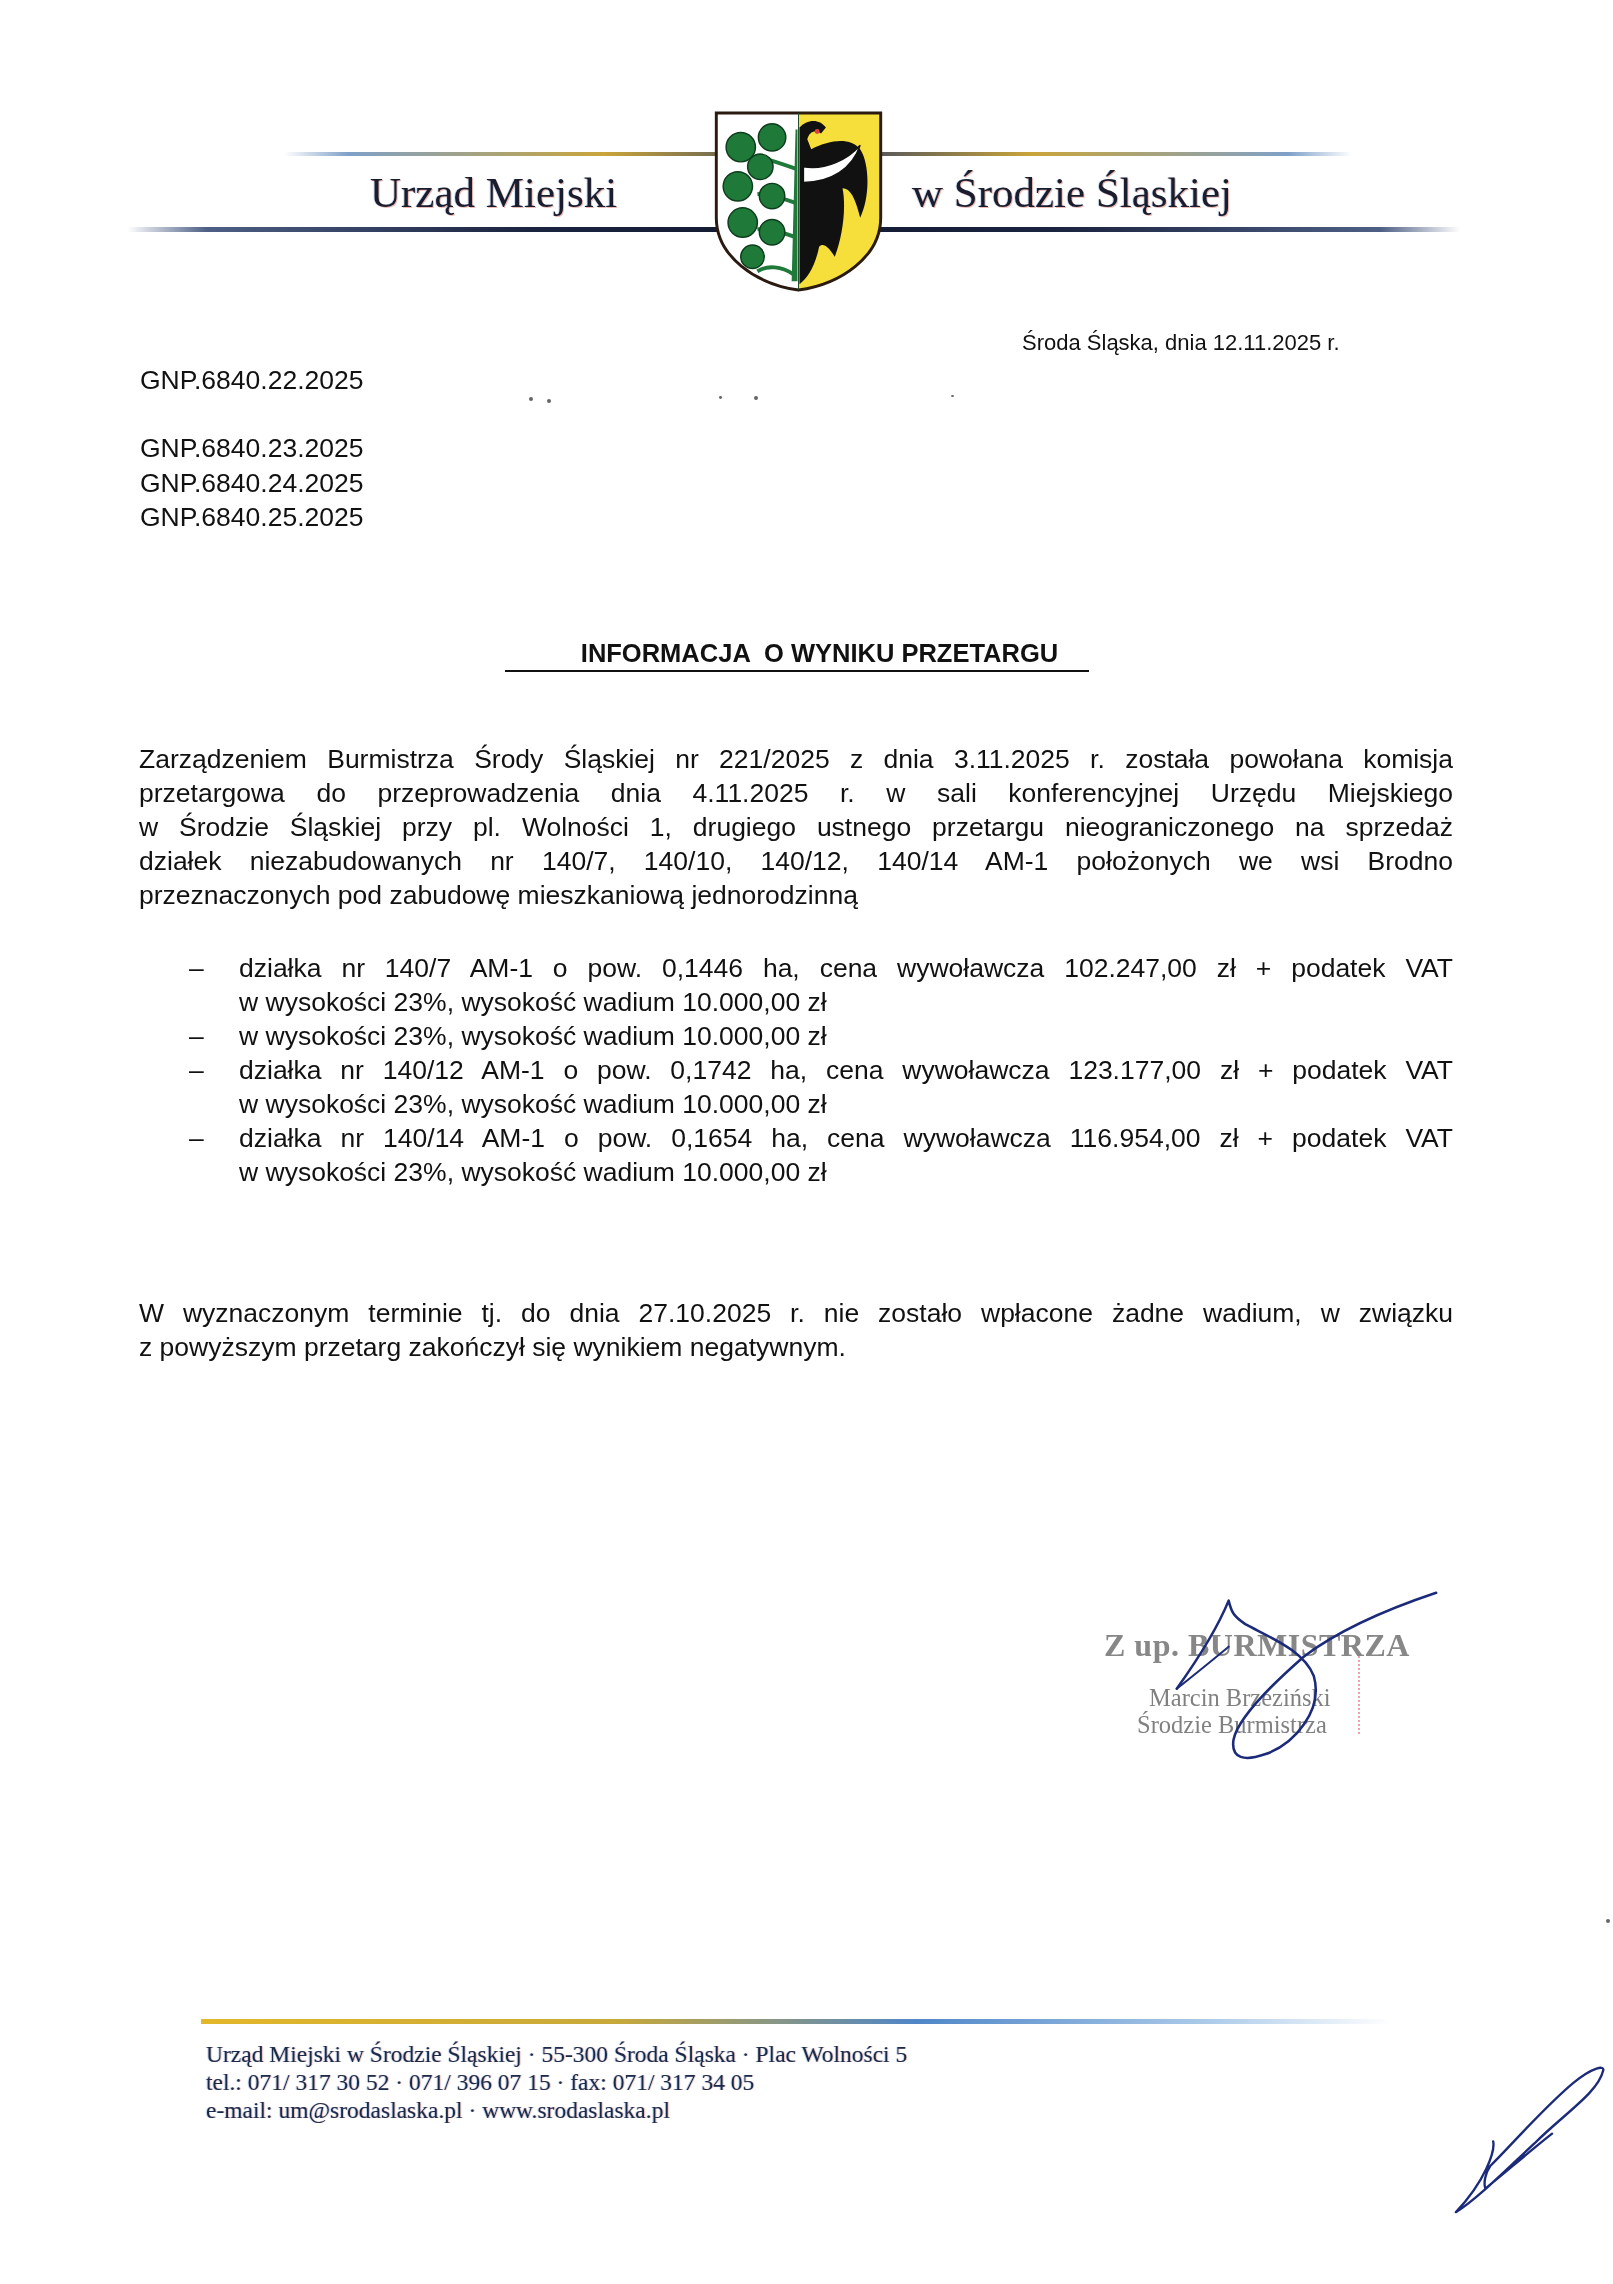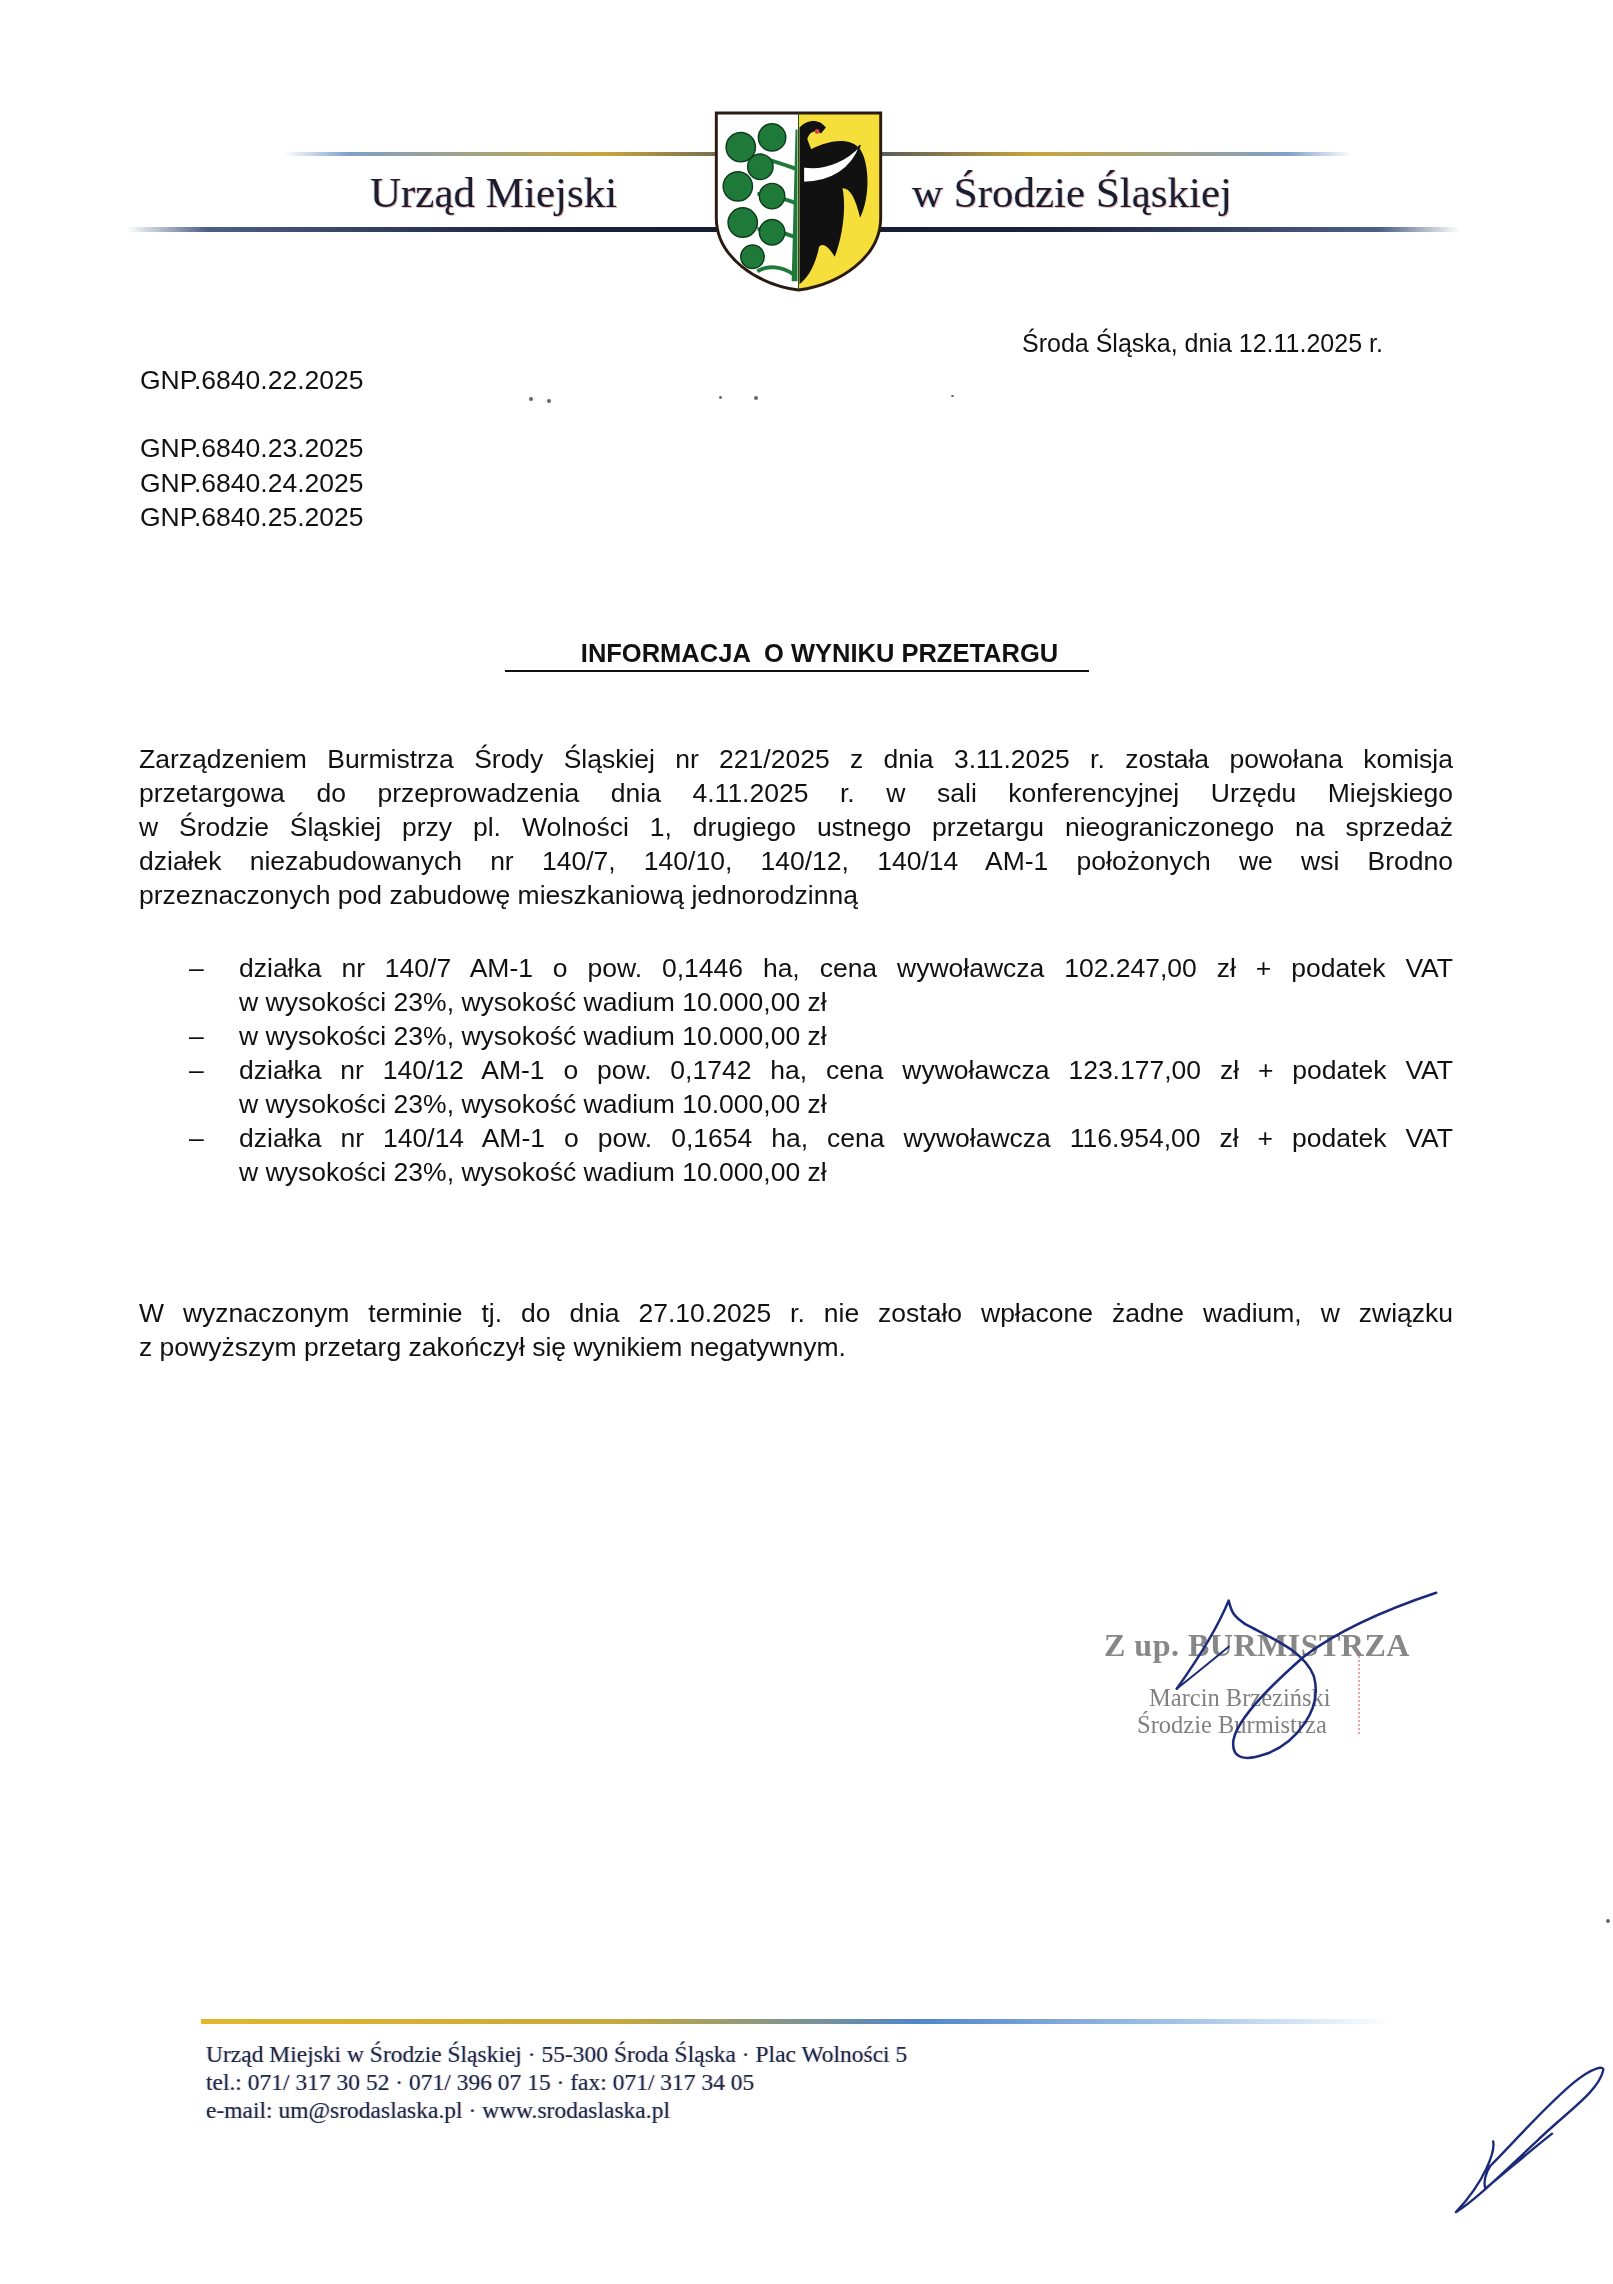--- a/index.html
+++ b/index.html
@@ -13,21 +13,21 @@
   .hdr-line { position: absolute; height: 3.9px; }
   .hdr-line.top { top: 152px; left: 284px; width: 1068px;
     background: linear-gradient(to right, rgba(120,150,190,0) 0%, #7fa0c8 6%, #c9a53a 30%, #2b3a66 50%, #c9a53a 70%, #7fa0c8 94%, rgba(120,150,190,0) 100%); }
   .hdr-line.bot { top: 227px; left: 127px; width: 1333px; height: 4.9px;
     background: linear-gradient(to right, rgba(90,110,150,0) 0%, #4d5f85 6%, #1b2440 30%, #121a30 50%, #1b2440 70%, #4d5f85 94%, rgba(90,110,150,0) 100%); }
   .hdr-title { font-size: 43px; color: #1a1d2e; top: 167px; line-height: 51px; white-space: nowrap;
     text-shadow: 1px 1px 0 rgba(200,60,40,0.35), -1px 0 0 rgba(60,120,200,0.25); }
   .crest { left: 713px; top: 110px; width: 171px; height: 182px; }
 
   .ref { font-size: 26.5px; line-height: 34px; left: 140px; white-space: nowrap; }
-  .date { font-size: 25px; line-height: 34px; left: 1022px; top: 326px; white-space: nowrap; }
+  .date { font-size: 22px; line-height: 34px; left: 1022px; top: 326px; white-space: nowrap; }
 
   .title { font-size: 25.5px; font-weight: bold; left: 505px; width: 584px; top: 637px; line-height: 33px;
     text-align: center; border-bottom: 2.9px solid #111; padding-bottom: 0px; white-space: nowrap; }
 
   .para { left: 139px; width: 1314px; font-size: 26.5px; line-height: 34px; text-align: justify; }
   .para .ln { display: block; height: 34px; text-align: justify; text-align-last: justify; white-space: nowrap; overflow: visible; }
   .para .ln.last { text-align-last: left; }
 
   .list { left: 139px; width: 1314px; top: 951px; font-size: 26.5px; line-height: 34px; }
   .li { position: relative; padding-left: 100px; }

